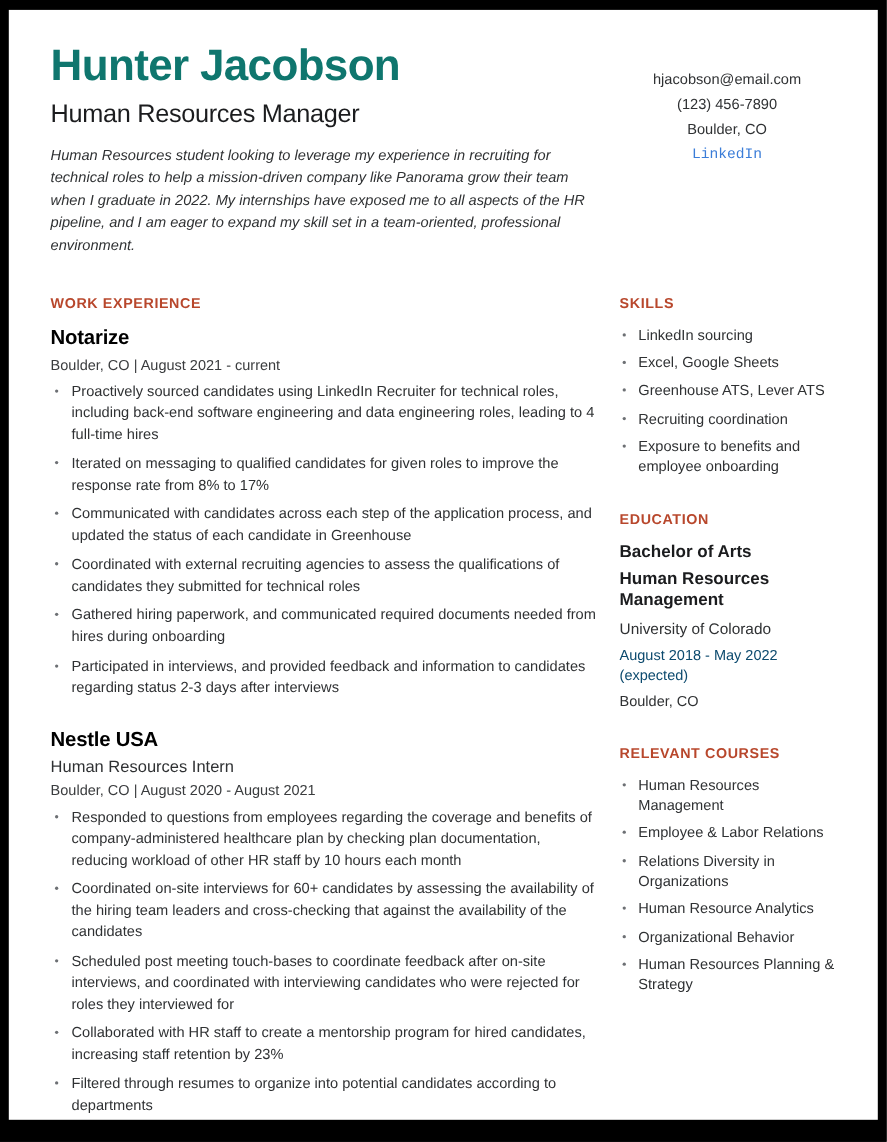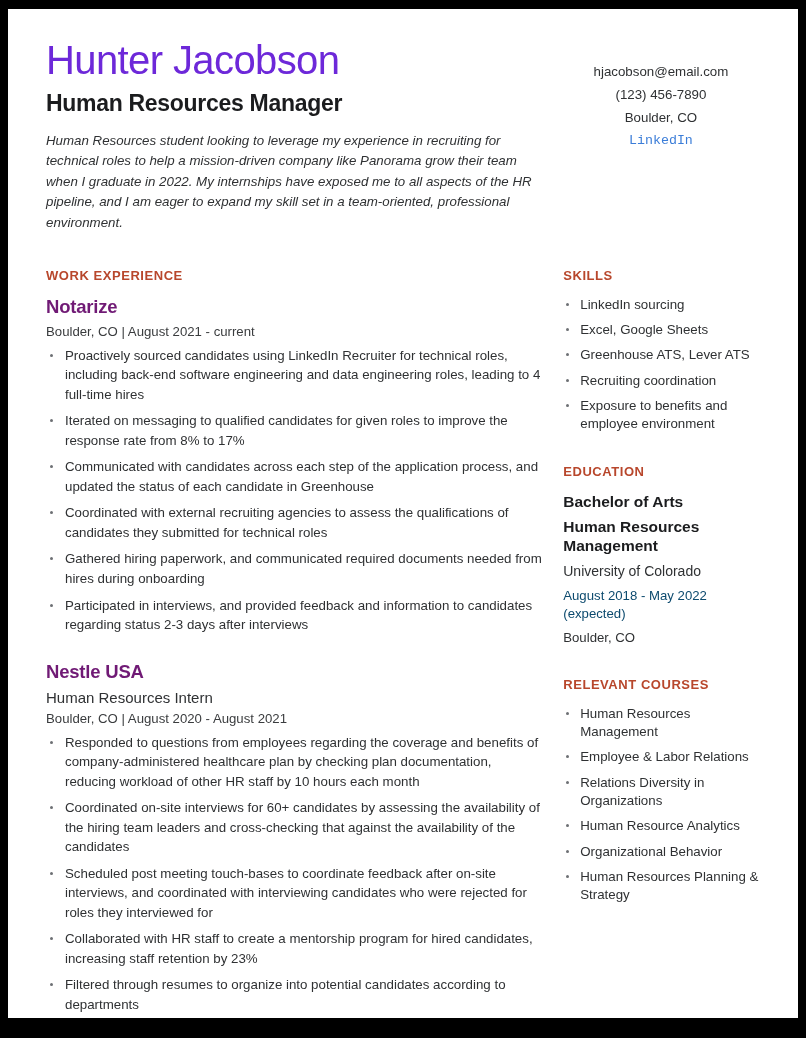--- a/index.html
+++ b/index.html
@@ -28,29 +28,29 @@
   
   .header {
     display: flex;
     align-items: flex-start;
     justify-content: space-between;
   }
   .header-left { width: 510px; }
 
   .name {
     font-size: 40px;
-    font-weight: 400;
-    color: #6d28d9;
+    font-weight: 700;
+    color: #0f766e;
     letter-spacing: -0.6px;
     line-height: 1.08;
     margin-bottom: 8px;
   }
   .job-title {
     font-size: 23px;
-    font-weight: 700;
+    font-weight: 400;
     color: #1b1c1e;
     letter-spacing: -0.3px;
     line-height: 1.15;
     margin-bottom: 14px;
   }
   .summary {
     font-style: italic;
     font-size: 13.3px;
     line-height: 1.55;
     color: #2f3133;
@@ -90,21 +90,21 @@
     margin-bottom: 13px;
   }
 
   
   .job { margin-bottom: 8px; }
   .job + .job { margin-top: 26px; }
 
   .company {
     font-size: 18.5px;
     font-weight: 700;
-    color: #701a75;
+    color: #000000;
     letter-spacing: -0.2px;
     margin-bottom: 6px;
   }
   .role {
     font-size: 15px;
     color: #2f3133;
     margin-bottom: 5px;
   }
   .meta {
     font-size: 13.2px;
@@ -243,21 +243,21 @@
 
       <div class="col-side">
 
         <div class="side-block">
           <div class="section-head">SKILLS</div>
           <ul class="side-list">
             <li>LinkedIn sourcing</li>
             <li>Excel, Google Sheets</li>
             <li>Greenhouse ATS, Lever ATS</li>
             <li>Recruiting coordination</li>
-            <li>Exposure to benefits and employee environment</li>
+            <li>Exposure to benefits and employee onboarding</li>
           </ul>
         </div>
 
         <div class="side-block">
           <div class="section-head">EDUCATION</div>
           <div class="edu-degree">Bachelor of Arts</div>
           <div class="edu-field">Human Resources Management</div>
           <div class="edu-school">University of Colorado</div>
           <div class="edu-dates">August 2018 - May 2022 (expected)</div>
           <div class="edu-loc">Boulder, CO</div>

